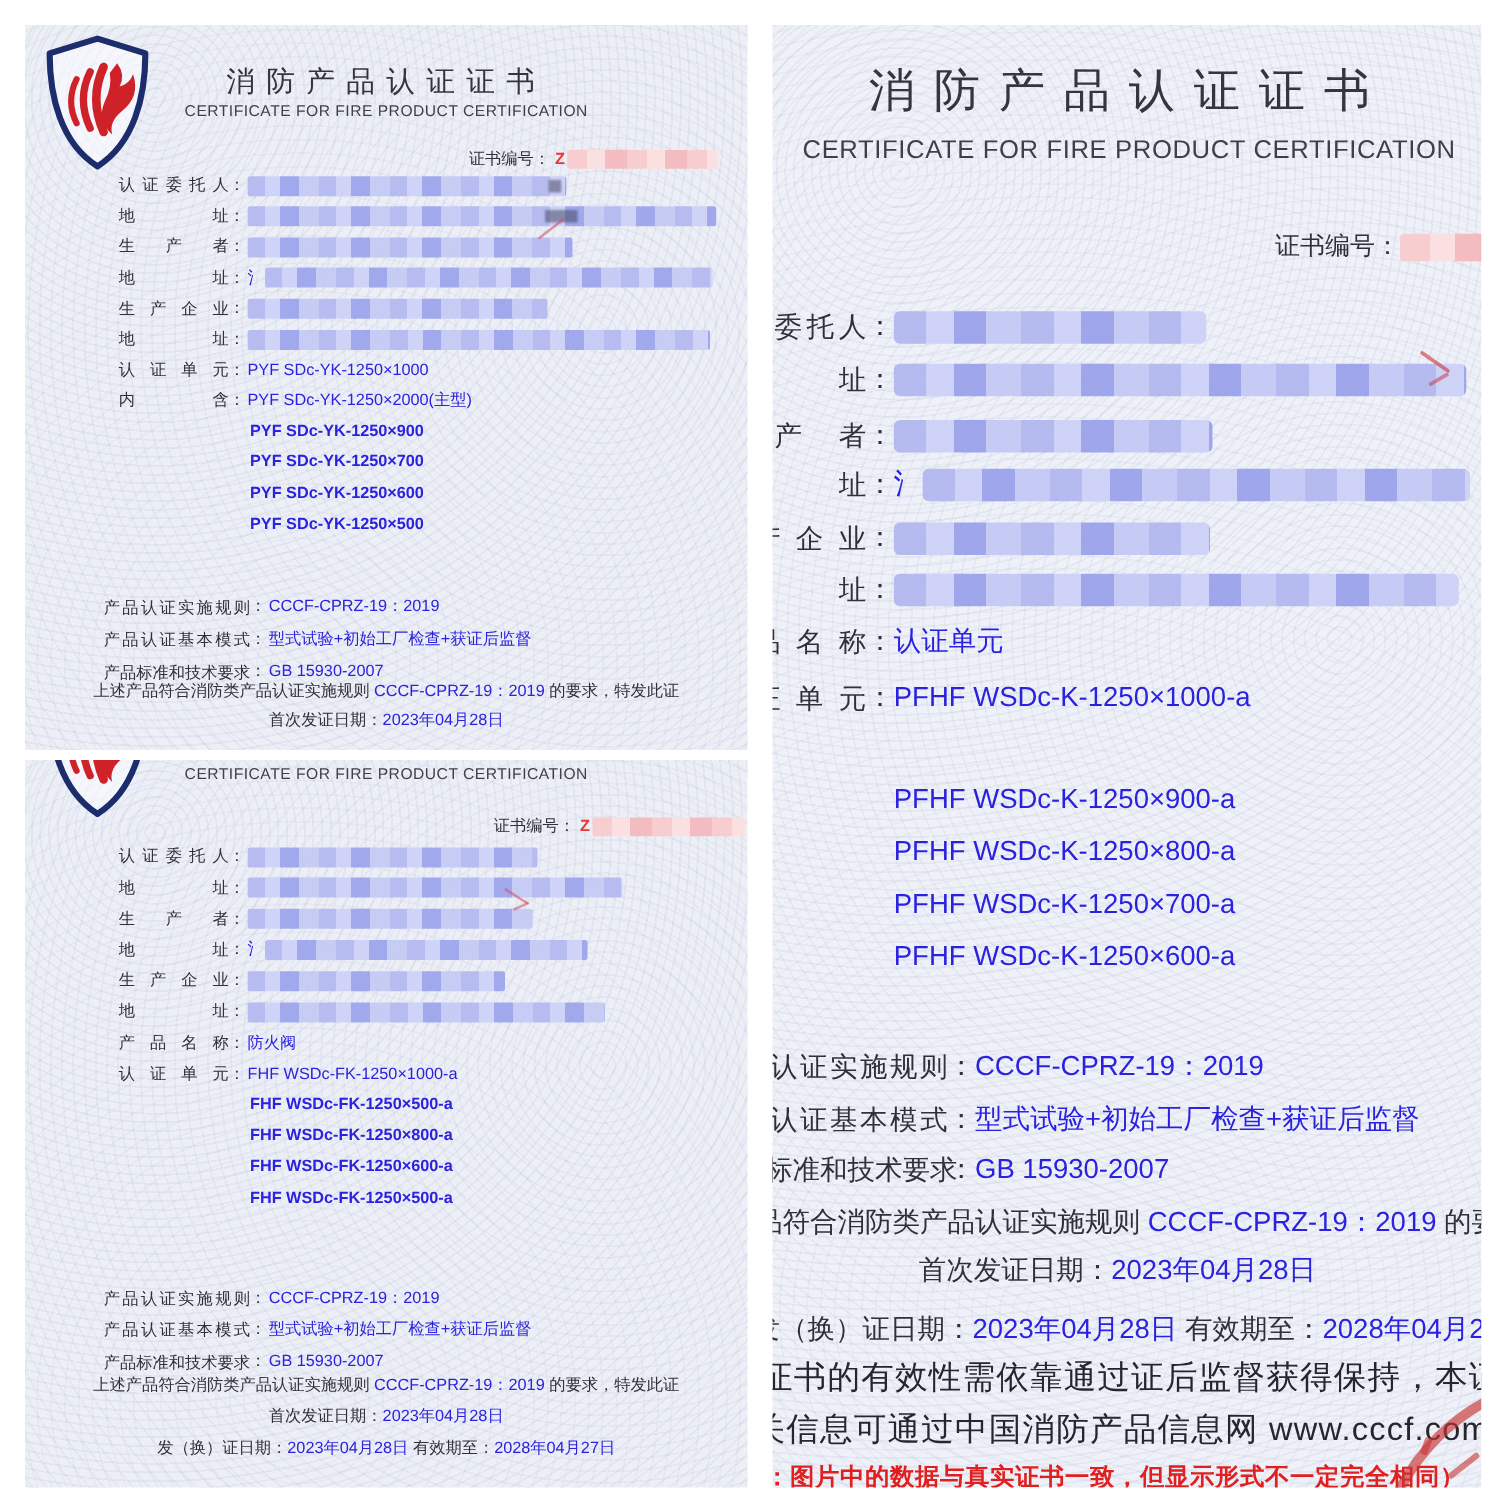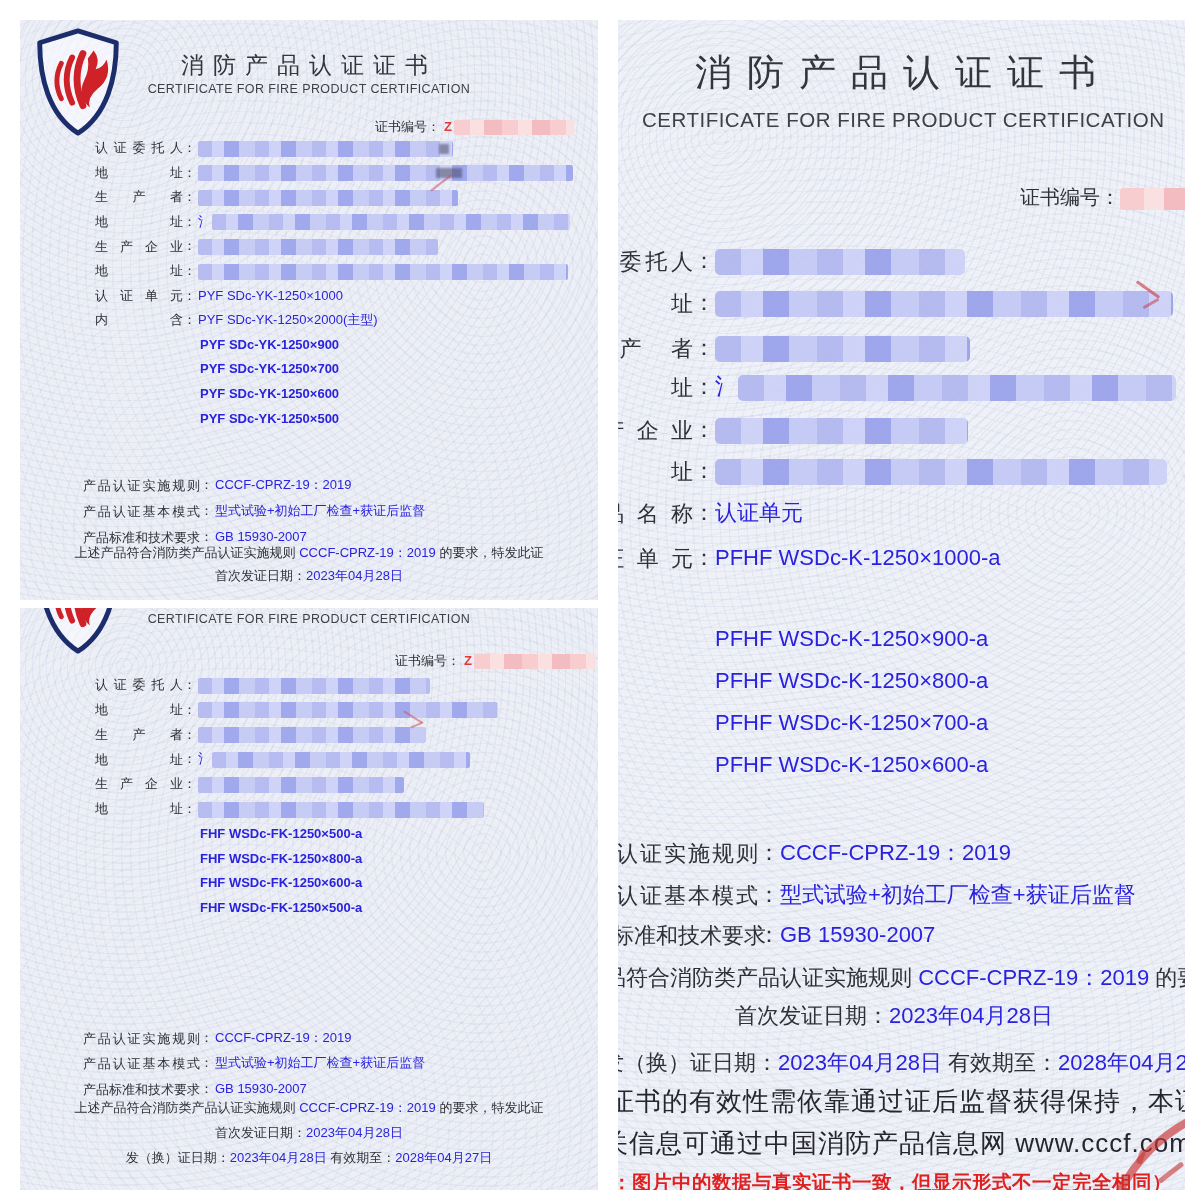--- a/index.html
+++ b/index.html
@@ -136,20 +136,22 @@
     <span>证书编号</span><span>：</span><span class="redz">Z</span><span class="pink" style="width:122px;"></span>
   </div>
 
   <div class="rows rows-b" style="top:65px;">
     <div class="row"><span class="lbl">认证委托人</span><span class="colon">：</span><span class="redact" style="width:232px;"></span></div>
     <div class="row"><span class="lbl">地址</span><span class="colon">：</span><span class="redact" style="width:300px;"></span></div>
     <div class="row"><span class="lbl">生产者</span><span class="colon">：</span><span class="redact" style="width:228px;"></span></div>
     <div class="row"><span class="lbl">地址</span><span class="colon">：</span><span class="frag">氵</span><span class="redact" style="width:258px;"></span></div>
     <div class="row"><span class="lbl">生产企业</span><span class="colon">：</span><span class="redact" style="width:206px;"></span></div>
     <div class="row"><span class="lbl">地址</span><span class="colon">：</span><span class="redact" style="width:286px;"></span></div>
+    <div class="row"><span class="lbl">产品名称</span><span class="colon">：</span><span class="val">防火阀</span></div>
+    <div class="row"><span class="lbl">认证单元</span><span class="colon">：</span><span class="val">FHF WSDc-FK-1250×1000-a</span></div>
     <div class="row model"><span class="val">FHF WSDc-FK-1250×500-a</span></div>
     <div class="row model"><span class="val">FHF WSDc-FK-1250×800-a</span></div>
     <div class="row model"><span class="val">FHF WSDc-FK-1250×600-a</span></div>
     <div class="row model"><span class="val">FHF WSDc-FK-1250×500-a</span></div>
   </div>
 
   <div class="regs" style="top:417px;">
     <div class="rrow rrow-b"><span class="lbl2">产品认证实施规则</span><span class="colon">：</span><span class="val">CCCF-CPRZ-19：2019</span></div>
     <div class="rrow rrow-b"><span class="lbl2">产品认证基本模式</span><span class="colon">：</span><span class="val">型式试验+初始工厂检查+获证后监督</span></div>
     <div class="rrow rrow-b"><span class="lbl2">产品标准和技术要求</span><span class="colon">：</span><span class="val">GB 15930-2007</span></div>

